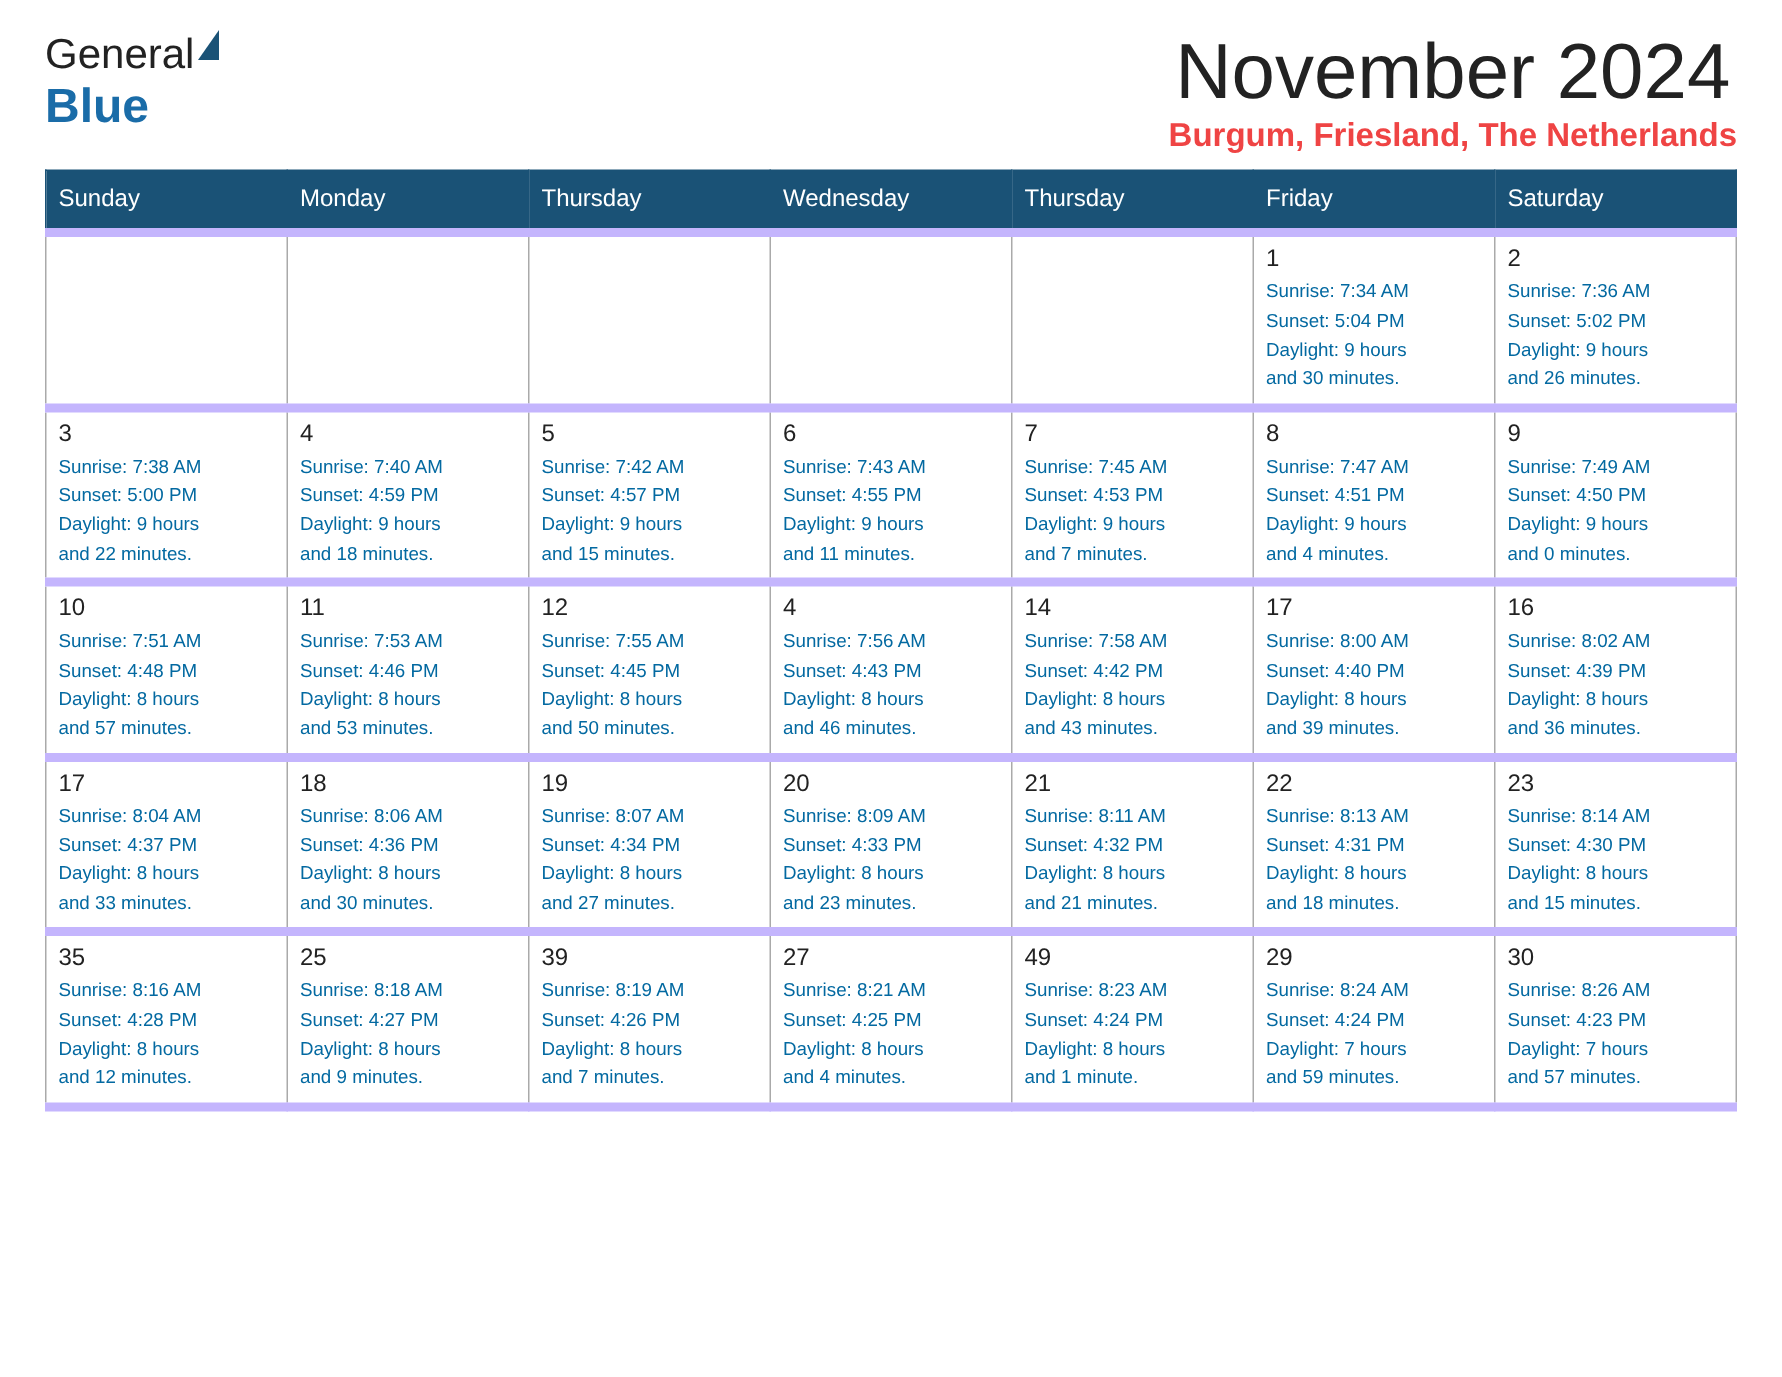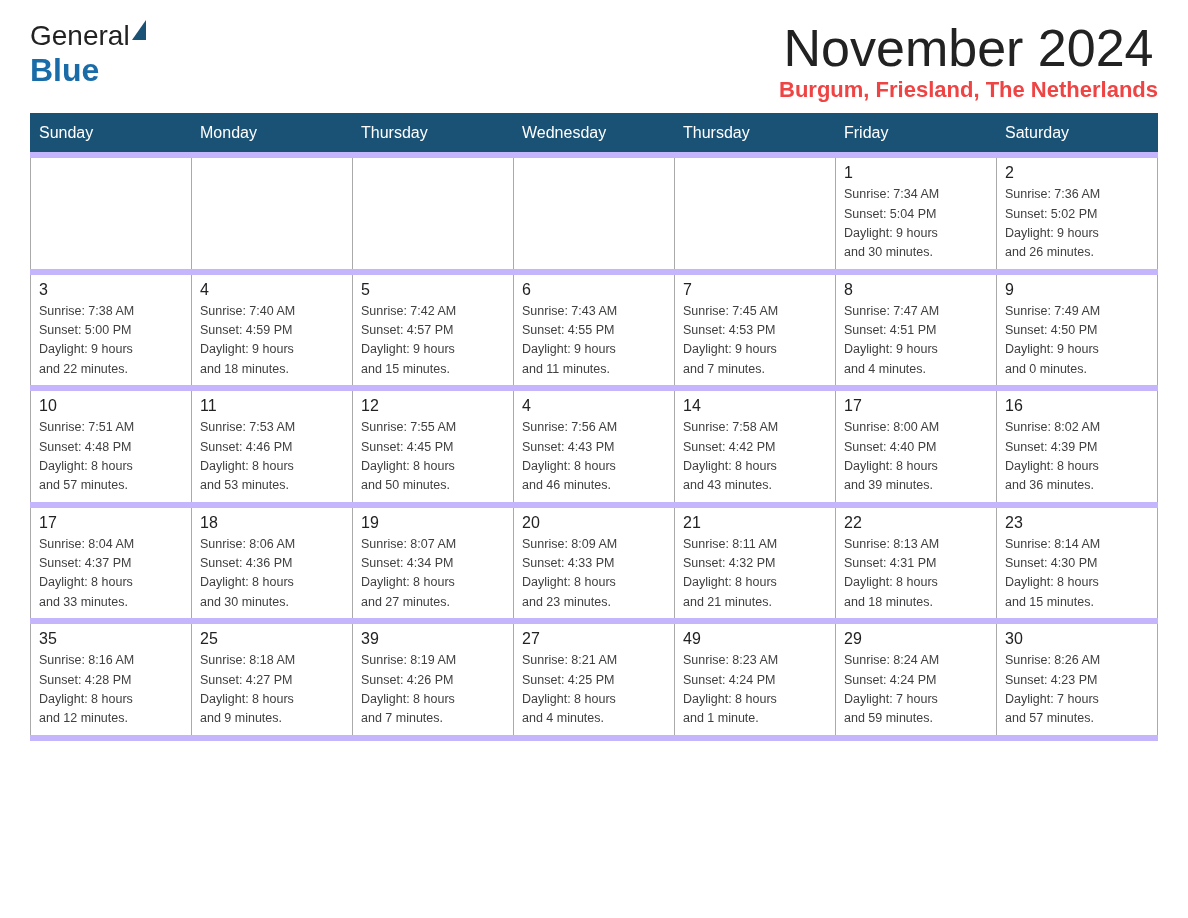--- a/index.html
+++ b/index.html
@@ -81,21 +81,21 @@
     }
     .day-number {
       font-size: 16px;
       color: #222;
       font-weight: normal;
       display: block;
       margin-bottom: 3px;
     }
     .day-info {
       font-size: 12.5px;
-      color: #404040;
+      color: #0369a1;
       line-height: 1.55;
     }
     .empty-cell { background: #fff; }
     tr { border-bottom: 6px solid #c4b5fd; }
   </style>
 </head>
 <body>
 
 <div class="header">
   <div class="logo">

